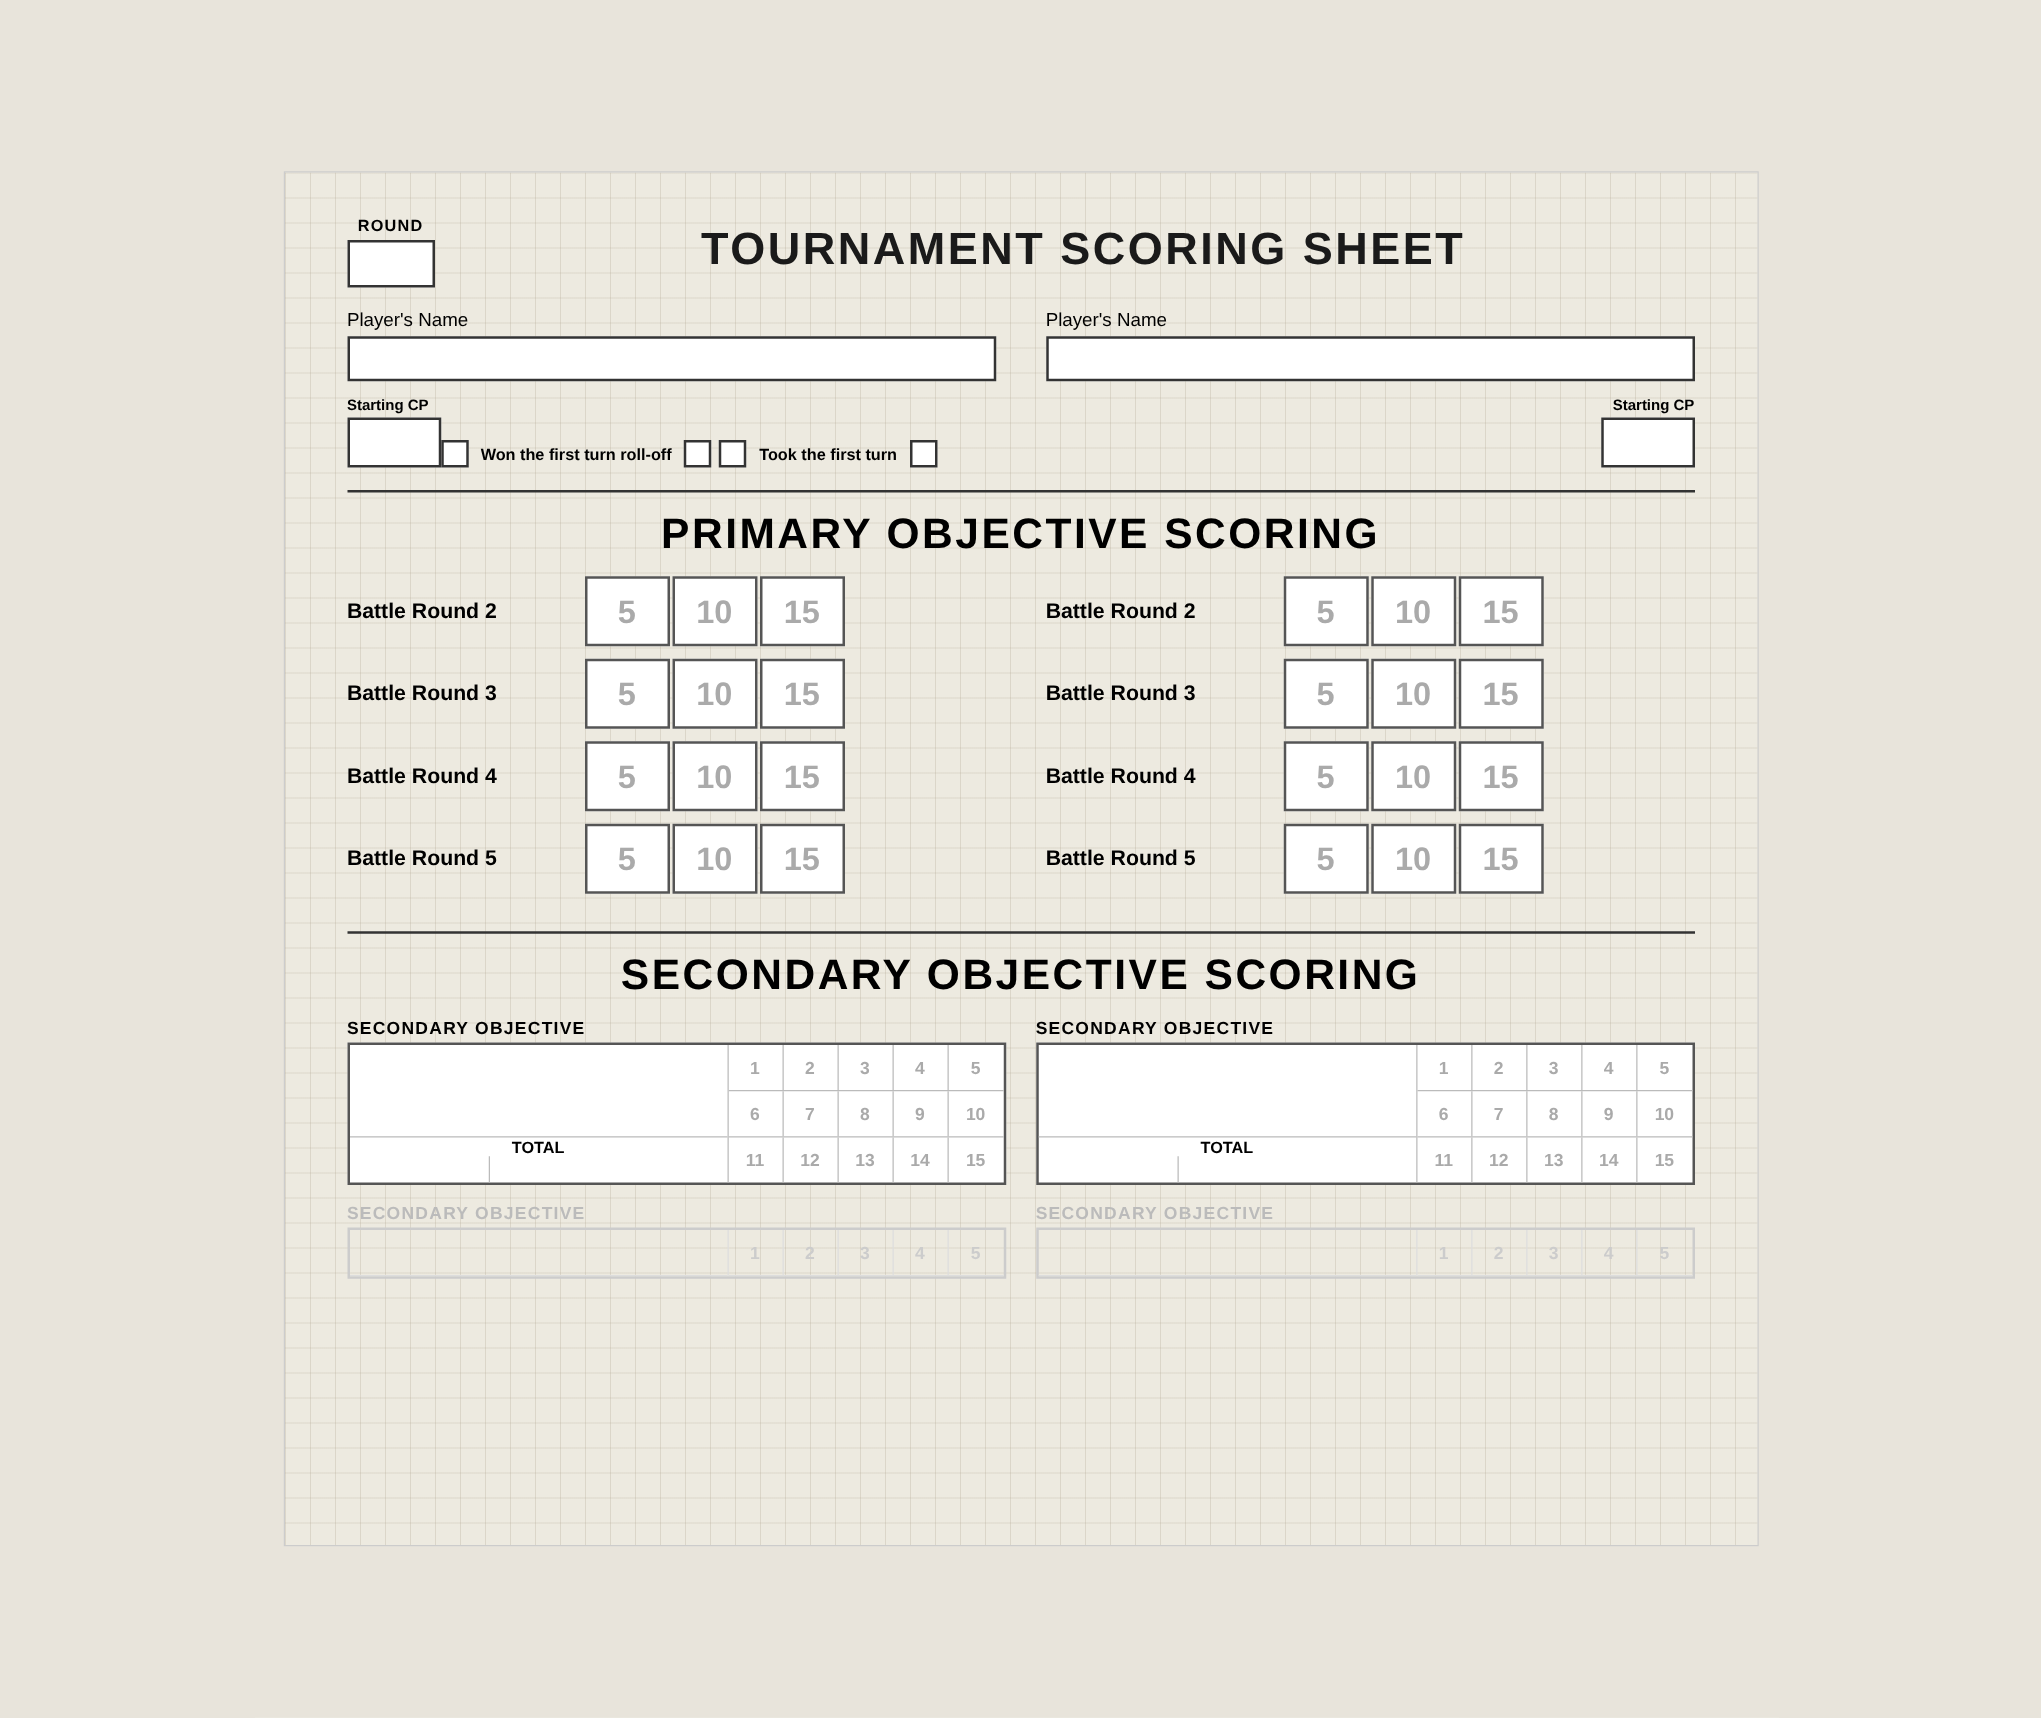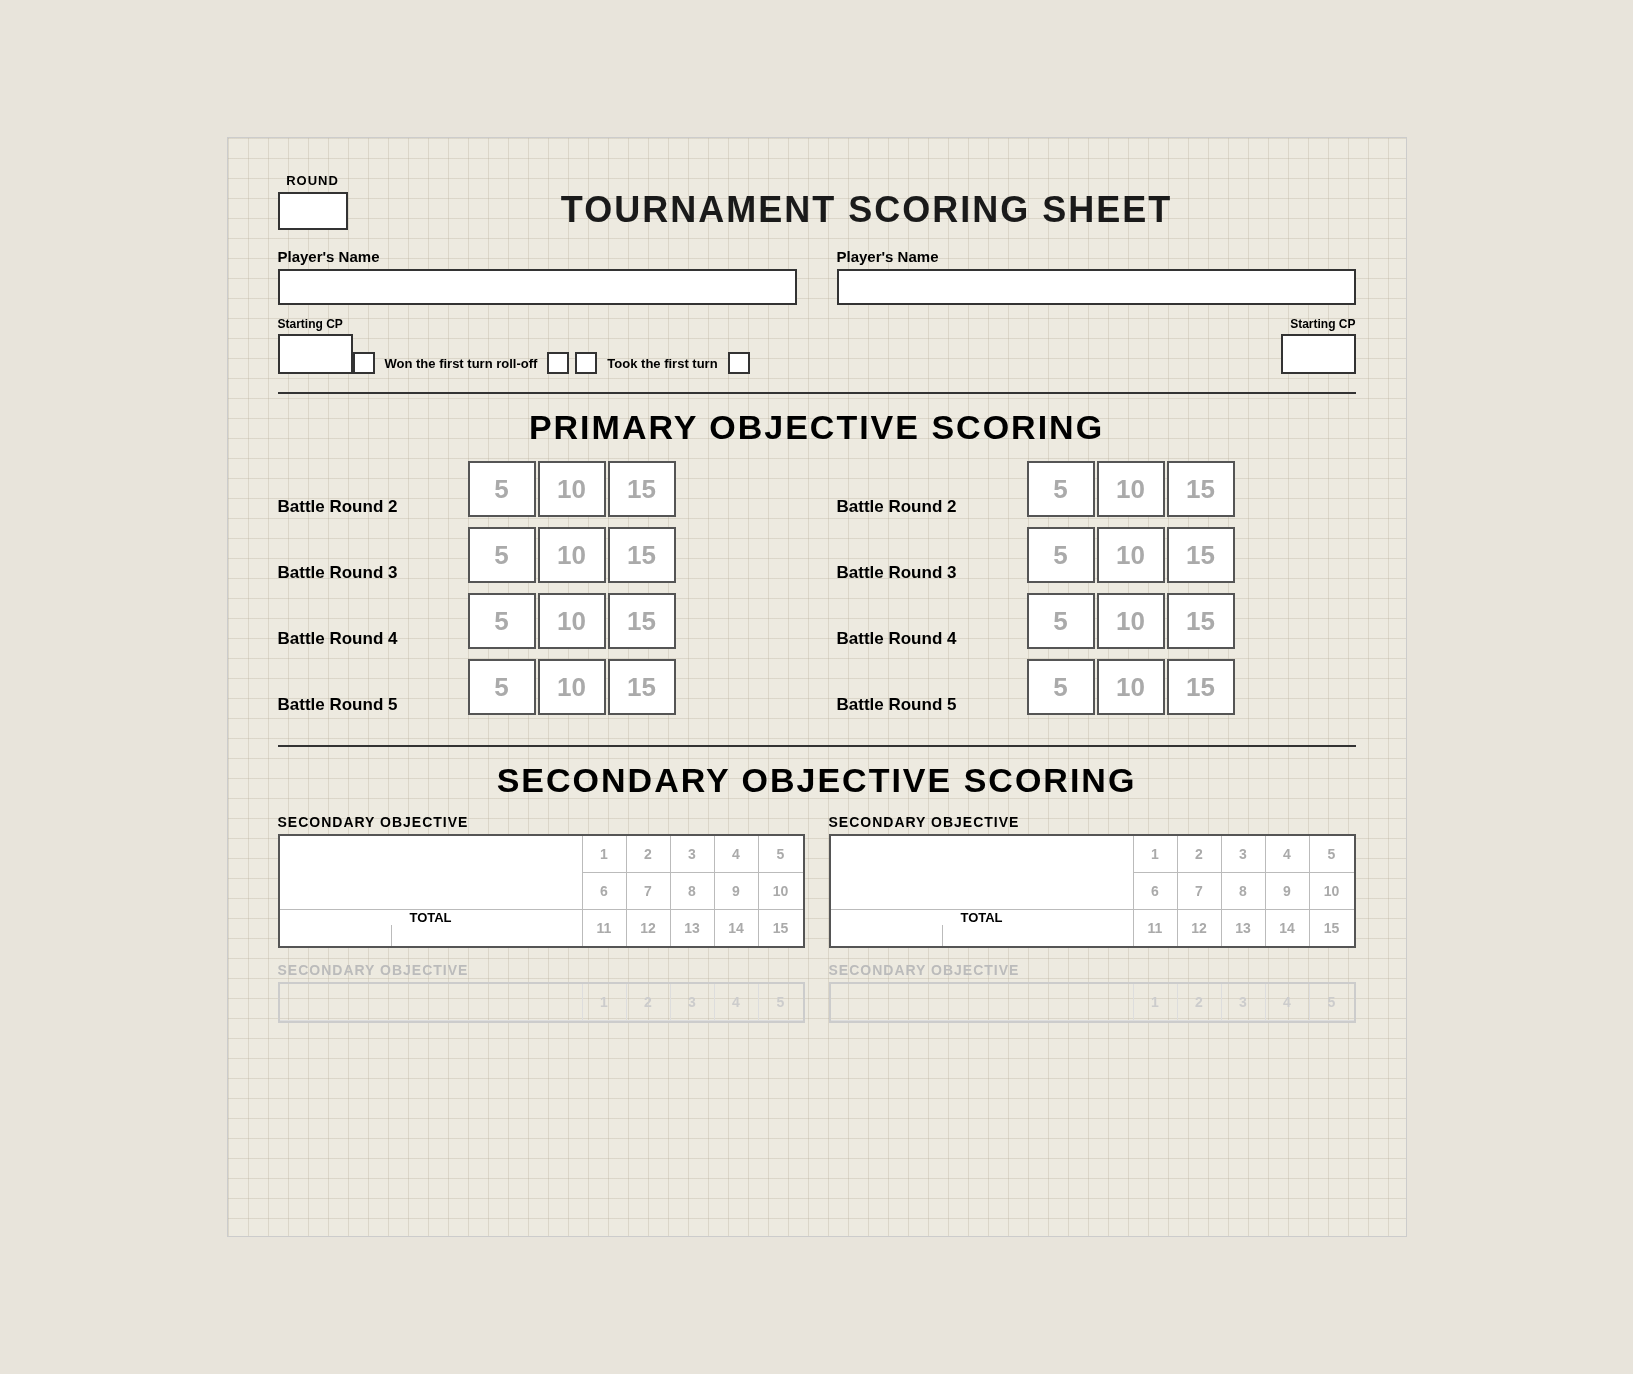--- a/index.html
+++ b/index.html
@@ -23,21 +23,21 @@
       width: 1180px;
       min-height: 1100px;
       padding: 30px 50px;
       border: 1px solid #ccc;
       position: relative;
     }
 
     
     .header {
       display: flex;
-      align-items: flex-end;
+      align-items: center;
       margin-bottom: 18px;
     }
 
     .round-box {
       display: flex;
       flex-direction: column;
       align-items: center;
       margin-right: 30px;
       margin-top: 5px;
     }
@@ -84,21 +84,21 @@
       display: flex;
       gap: 40px;
       margin-bottom: 12px;
     }
 
     .player-col {
       flex: 1;
     }
 
     .field-label {
-      font-weight: 700;
+      font-weight: 400;
       font-size: 15px;
       margin-bottom: 4px;
     }
 
     .text-input {
       width: 100%;
       height: 36px;
       border: 2px solid #333;
       background: white;
       display: block;
@@ -184,21 +184,21 @@
       gap: 40px;
       margin-bottom: 20px;
     }
 
     .primary-col {
       flex: 1;
     }
 
     .battle-row {
       display: flex;
-      align-items: flex-end;
+      align-items: center;
       margin-bottom: 10px;
     }
 
     .battle-label {
       font-weight: 900;
       font-size: 17px;
       width: 190px;
       flex-shrink: 0;
     }
 

